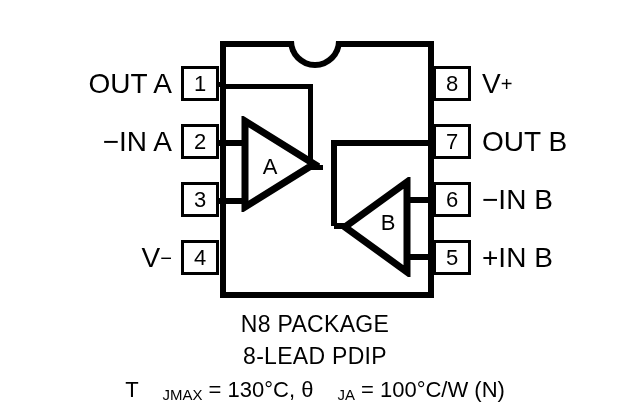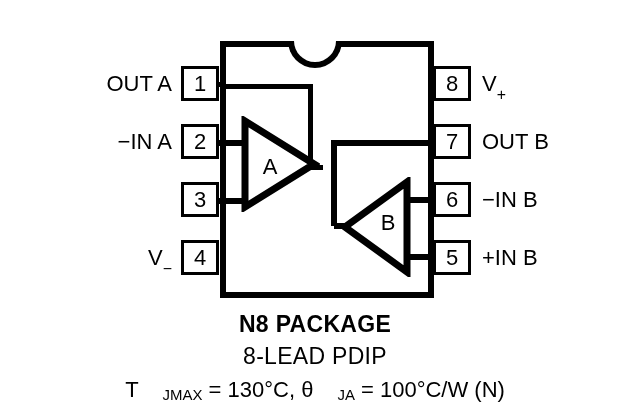--- a/index.html
+++ b/index.html
@@ -29,41 +29,41 @@
     font-size: 24px;
     letter-spacing: 0.5px;
   }
   .pkg-line {
     left: 0;
     width: 630px;
     text-align: center;
     font-size: 23px;
     letter-spacing: 0.3px;
   }
-  #pkg-name { top: 313px; font-weight: bold; }
+  #pkg-name { top: 313px; }
   #pkg-type { top: 345px; }
   #thermal-spec {
     left: 0;
     top: 379px;
     width: 630px;
     text-align: center;
     font-size: 22px;
   }
   #thermal-spec sub {
     font-size: 0.68em;
     vertical-align: -0.22em;
     margin-left: 24px;
   }
 
   
   .pin-label {
-    font-size: 22px;
+    font-size: 28px;
     height: 22px;
     display: flex;
-    align-items: flex-end;
+    align-items: center;
   }
   .pin-label.left  { justify-content: flex-end; }
   .pin-label.right { justify-content: flex-start; }
   .pin-label sup {
     font-size: 0.72em;
     vertical-align: 0.45em;
     line-height: 0;
   }
 
   

